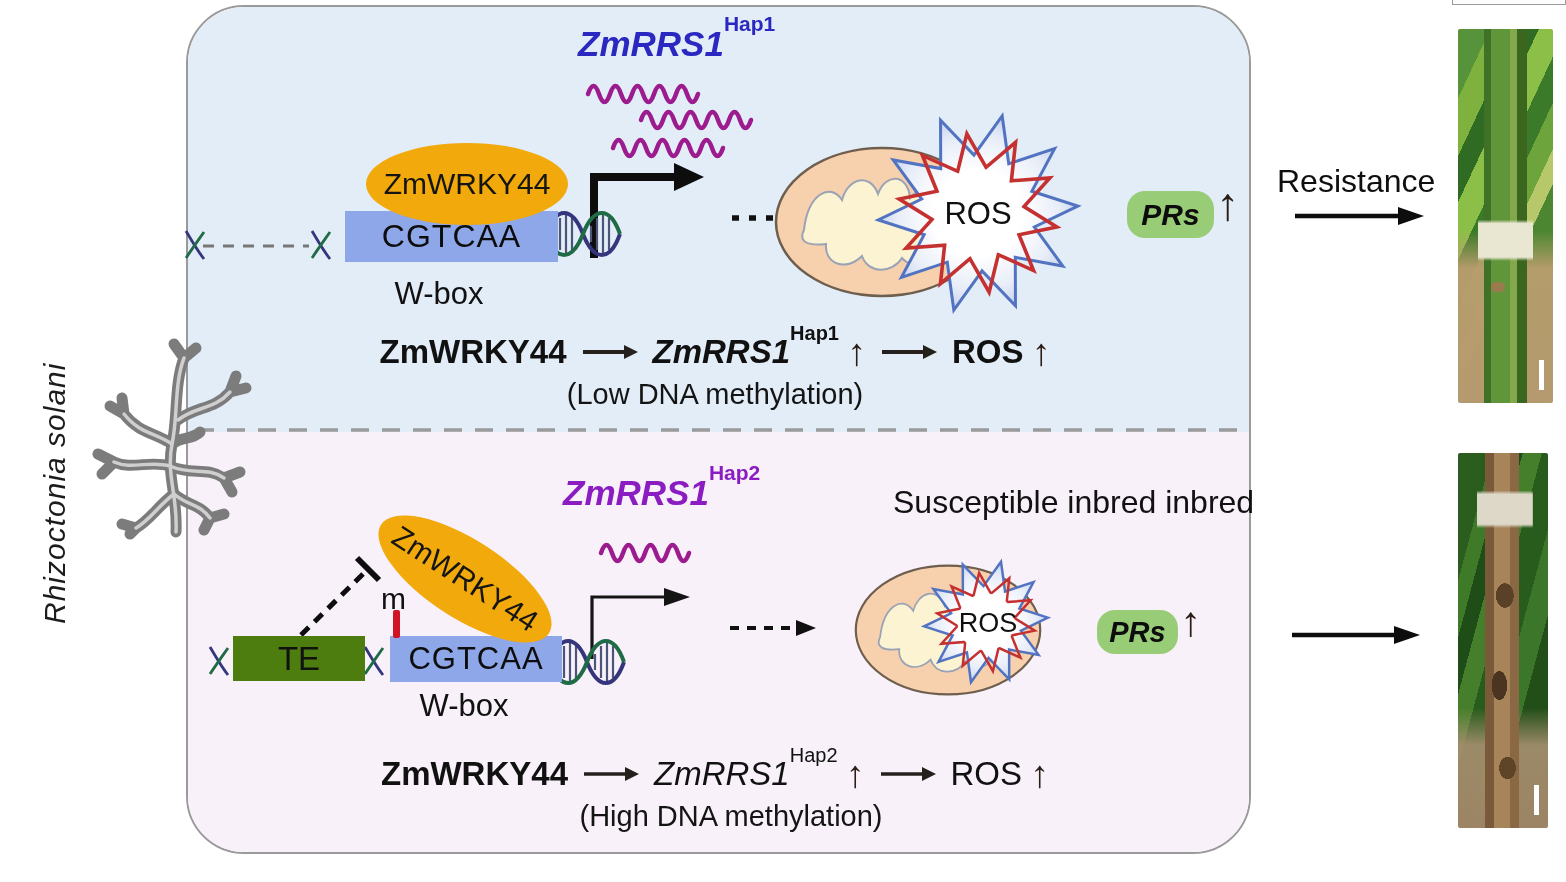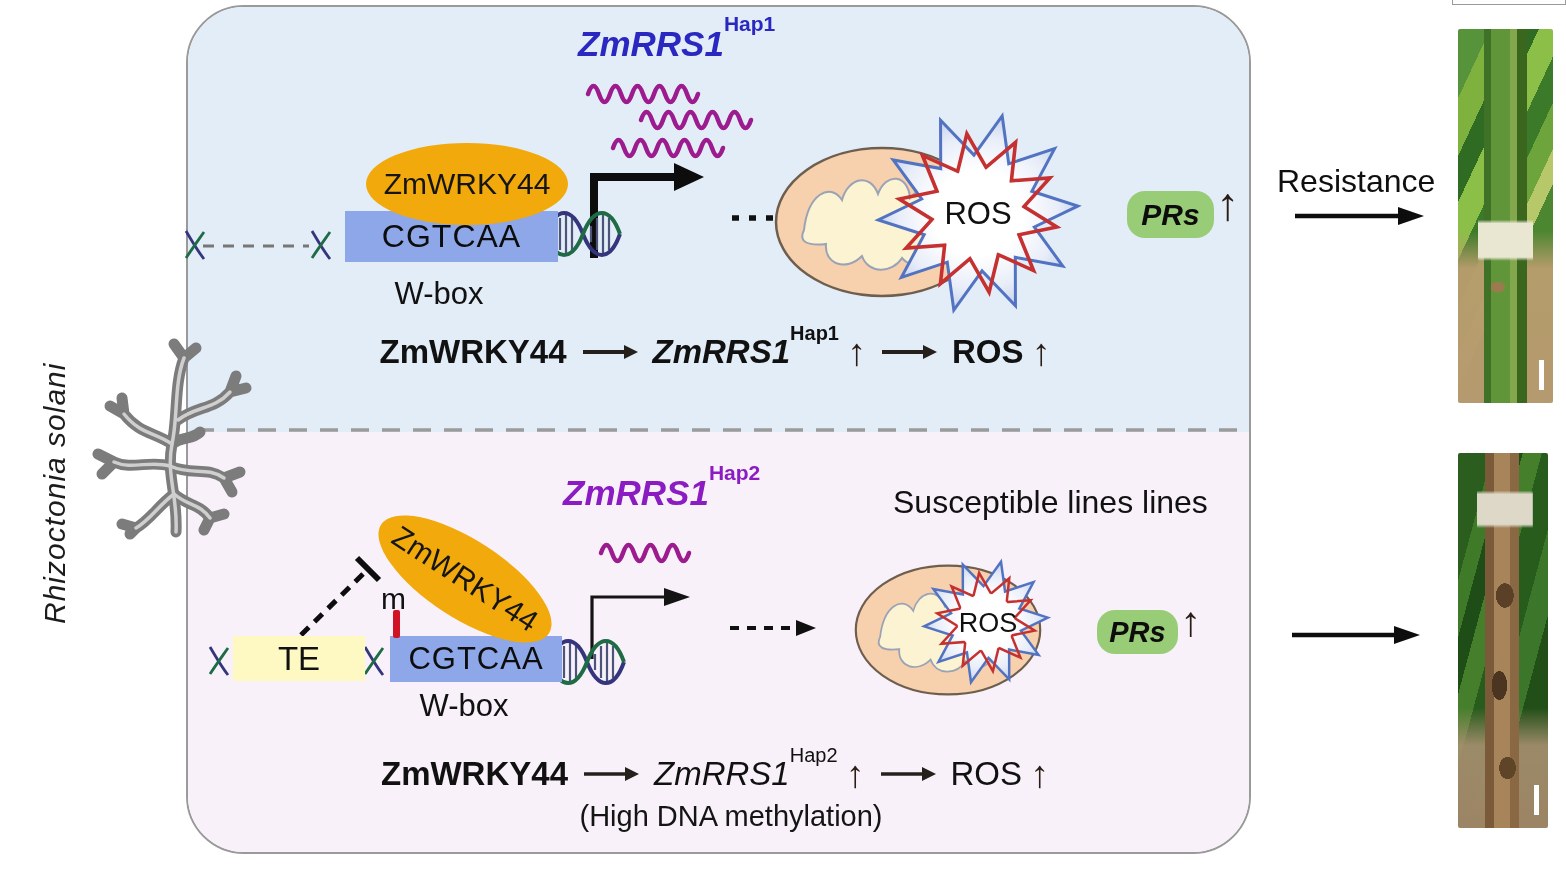--- a/index.html
+++ b/index.html
@@ -14,21 +14,21 @@
   .vlabel{writing-mode:vertical-rl;transform:rotate(180deg);font-style:italic;font-size:30px;color:#1c1c1c;letter-spacing:1px;}
   .title{font-size:35px;font-weight:bold;font-style:italic;white-space:nowrap;}
   .title sup,.genesup{font-size:21px;position:relative;top:-12px;font-style:normal;font-weight:bold;}
   .hap1{color:#2a28c0;}
   .hap2{color:#8a1cc2;}
   .lines-label{font-size:32px;color:#111;white-space:nowrap;}
   .tf-ellipse{display:flex;align-items:center;justify-content:center;border-radius:50%;
               background:#f1a90b;font-size:30px;color:#151515;}
   .motif-box{display:flex;align-items:center;justify-content:center;background:#8ea7e8;
              font-size:32px;color:#0d0d0d;letter-spacing:1px;margin-left:12px;}
-  .te-box{display:flex;align-items:center;justify-content:center;background:#fef9c3;font-size:33px;color:#111;}
+  .te-box{display:flex;align-items:center;justify-content:center;background:#4d7c0f;font-size:33px;color:#111;}
   .wbox{font-size:31px;text-align:center;}
   .ros-label{font-size:31px;text-align:center;color:#101010;}
   .pr-box{display:flex;align-items:center;justify-content:center;background:#99cc77;border-radius:18px;
           font-size:30px;font-weight:bold;font-style:italic;color:#0d0d0d;}
   .uparrow{font-weight:bold;color:#2b1d15;line-height:1;}
   .eq{display:flex;align-items:center;justify-content:center;gap:14px;white-space:nowrap;}
   .eq .t{font-size:33px;}
   .eq .b{font-weight:bold;}
   .eq .it{font-style:italic;}
   .eq sup{font-size:20px;position:relative;top:-11px;font-style:normal;}
@@ -233,23 +233,24 @@
       </svg>
     <span class="t b it"><span>ZmRRS1</span><sup>Hap1</sup></span>
     <span class="uparrow" style="font-size:38px;margin-left:-6px;">↑</span>
     <svg width="58" height="18">
         <line x1="2" y1="9" x2="43" y2="9" stroke="#26201c" stroke-width="4"></line>
         <polygon points="43,2 43,16 57,9" fill="#26201c"></polygon>
       </svg>
     <span class="t b">ROS</span>
     <span class="uparrow" style="font-size:38px;margin-left:-6px;">↑</span>
   </div>
+  <div class="abs note" style="left:415px;top:378px;width:600px;">(Low DNA methylation)</div>
 
   <div class="abs title hap2" style="left:563px;top:473px;"><span>ZmRRS1</span><sup>Hap2</sup></div>
-  <div class="abs lines-label" style="left:893px;top:484px;">Susceptible lines lines</div>
+  <div class="abs lines-label" style="left:893px;top:484px;">Susceptible inbred inbred</div>
 
   <div class="abs te-box" style="left:233px;top:636px;width:132px;height:45px;">TE</div>
   <div class="abs motif-box" style="left:378px;top:636px;width:172px;height:46px;font-size:31px;">CGTCAA</div>
   <div class="abs mlabel" style="left:381px;top:582px;">m</div>
   <div class="abs methyl-bar" style="left:393px;top:610px;width:7px;height:28px;"></div>
   <div class="abs tf-ellipse" style="left:365px;top:540px;width:200px;height:78px;transform:rotate(33deg);">ZmWRKY44</div>
   <div class="abs wbox" style="left:364px;top:688px;width:200px;">W-box</div>
 
   <div class="abs ros-label" style="left:944px;top:608px;width:88px;font-size:27px;">ROS</div>
   <div class="abs pr-box" style="left:1097px;top:610px;width:81px;height:44px;font-size:29px;">PRs</div>

